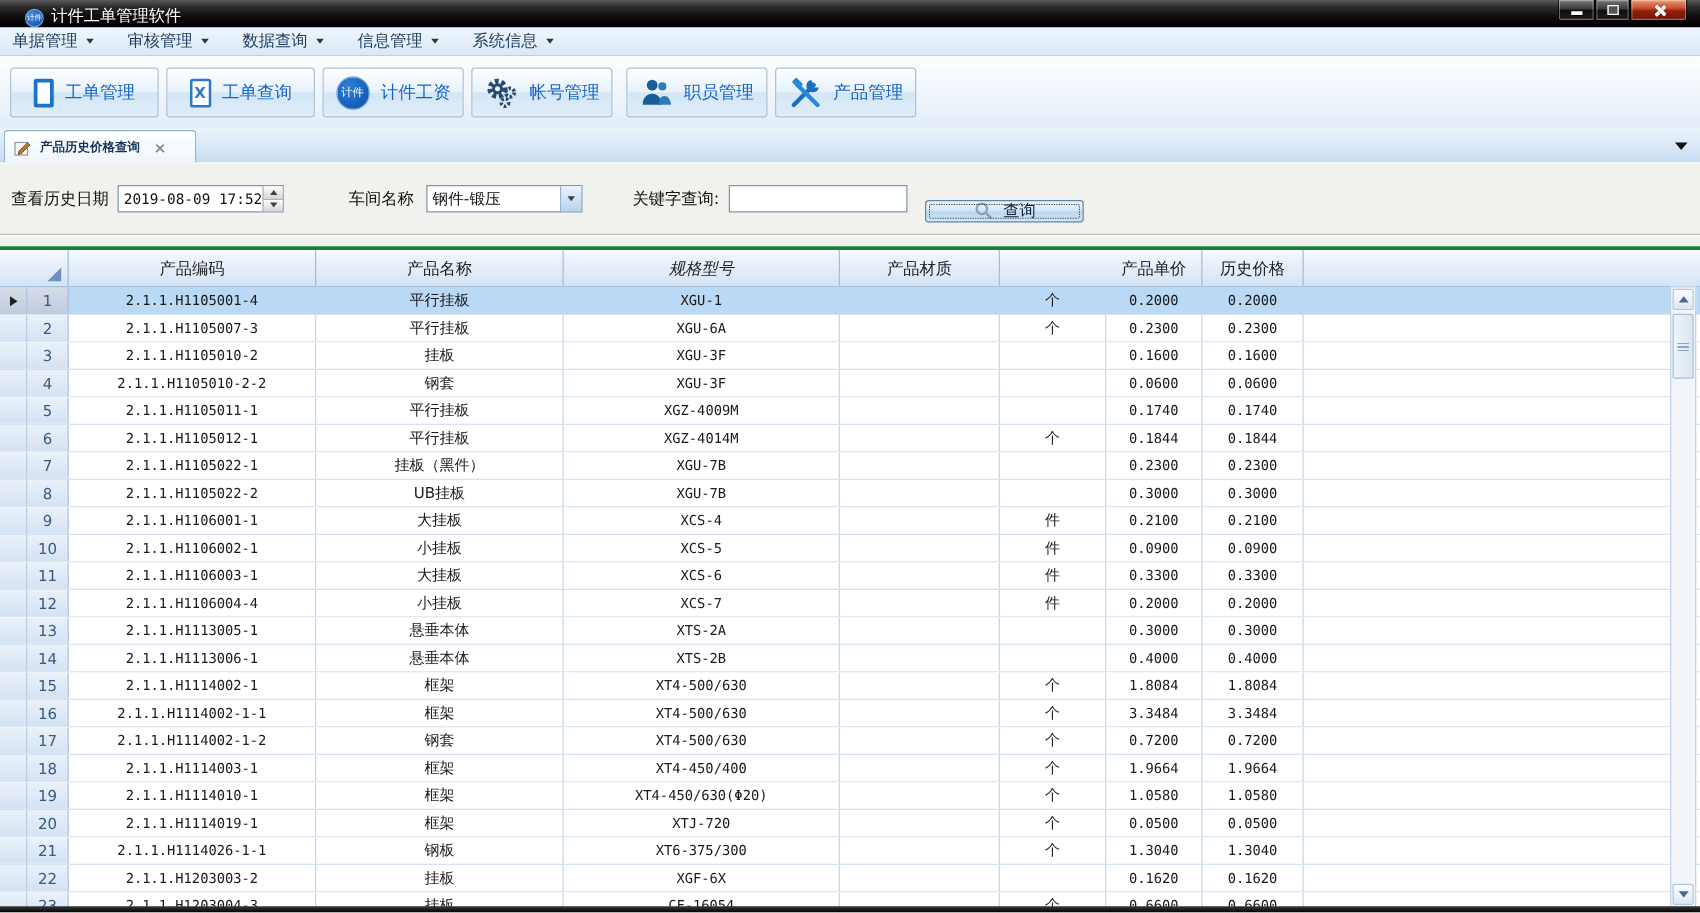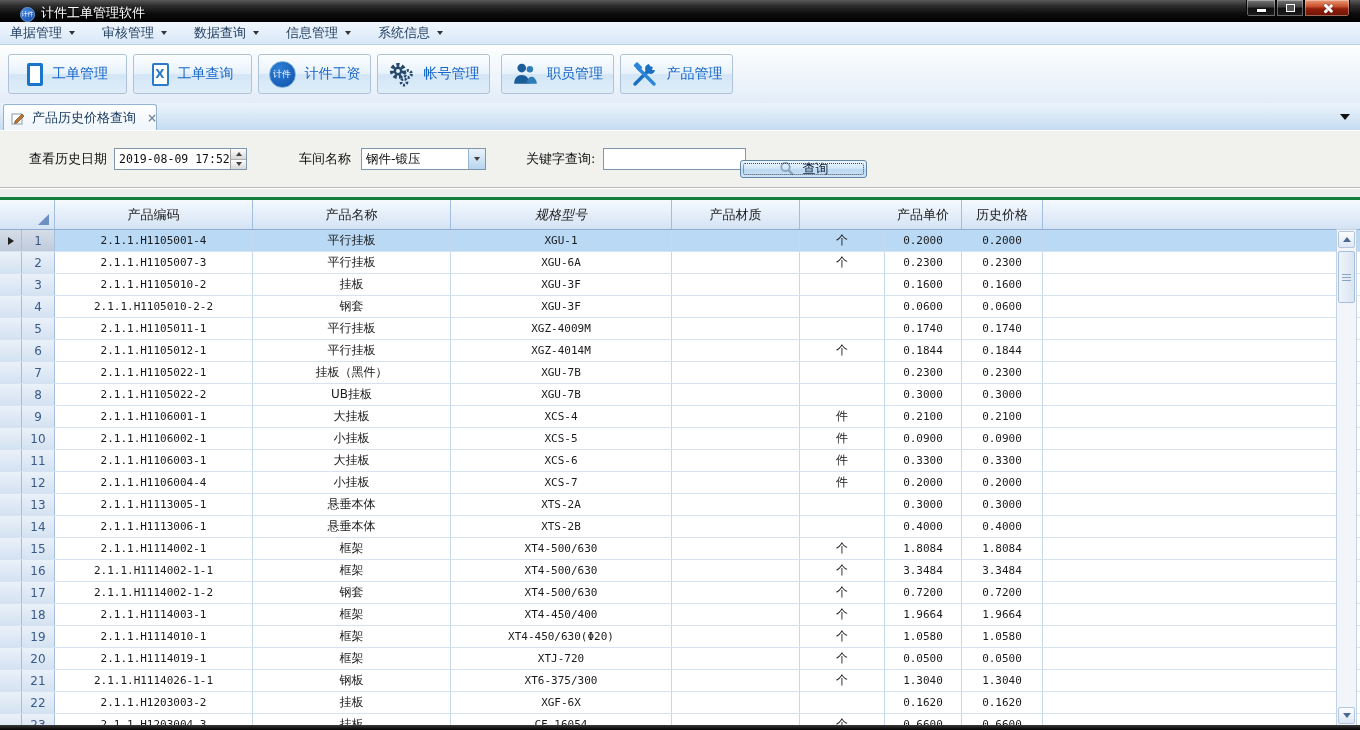--- a/index.html
+++ b/index.html
@@ -53,29 +53,29 @@
   .ic-badge { width:27px; height:27px; border-radius:50%;
     background:radial-gradient(circle at 35% 30%,#2f80d8,#0d4fa8); border:1px solid #7aaede;
     color:#fff; font-size:9px; display:flex; align-items:center; justify-content:center; overflow:hidden;}
 
   
   .tabbar { position:absolute; top:103px; left:0; width:1360px; height:28px;
     background:linear-gradient(#ecf4fc,#c6dcf1); border-bottom:1px solid #fff; }
   .tab { position:absolute; left:3px; bottom:0; width:154px; height:26px;
     background:linear-gradient(#feffff,#eef5fb); border:1px solid #94b2d2; border-bottom:none;
     border-radius:3px 3px 0 0; display:flex; align-items:center; padding:0 7px; gap:7px; }
-  .tab-label { font-size:13px; font-weight:normal; color:#16365e; white-space:nowrap; }
+  .tab-label { font-size:10px; font-weight:bold; color:#16365e; white-space:nowrap; }
   .tab-close { color:#7a8a9a; font-size:12px; font-weight:bold; margin-left:4px; line-height:1; }
   .tab-overflow { position:absolute; right:10px; top:11px; width:0; height:0;
     border-left:5px solid transparent; border-right:5px solid transparent; border-top:6px solid #111; }
 
   
   .filterbar { position:absolute; top:131px; left:0; width:1360px; height:56px; background:#f1f1ee;
     display:flex; align-items:center; padding-left:9px; }
-  .flabel { font-size:13px; color:#111; white-space:nowrap;margin-left:20px; }
+  .flabel { font-size:13px; color:#111; white-space:nowrap; }
   .datebox { width:133px; height:22px; background:#fff; border:1px solid #8096ac; margin-left:7px;
     display:flex; }
   .dateval { flex:1; font-family:"DejaVu Sans Mono","Liberation Mono",monospace; font-size:11.5px;
     color:#111; display:flex; align-items:center; padding-left:4px; white-space:nowrap; overflow:hidden;}
   .spinner { width:16px; border-left:1px solid #a0a0a0; display:flex; flex-direction:column; }
   .spin { flex:1; background:linear-gradient(#fefefe,#d6d6d6); display:flex; align-items:center; justify-content:center; }
   .spin.up { border-bottom:1px solid #b0b0b0; }
   .arr-up { width:0;height:0;border-left:3px solid transparent;border-right:3px solid transparent;border-bottom:4px solid #404040;}
   .arr-dn { width:0;height:0;border-left:3px solid transparent;border-right:3px solid transparent;border-top:4px solid #404040;}
   .combo { width:125px; height:22px; background:#fff; border:1px solid #8096ac; margin-left:10px; display:flex; }

